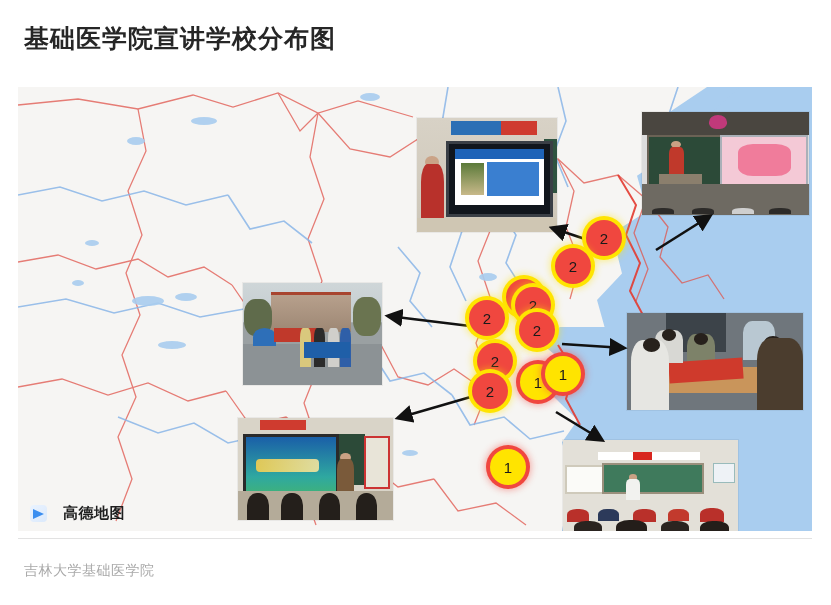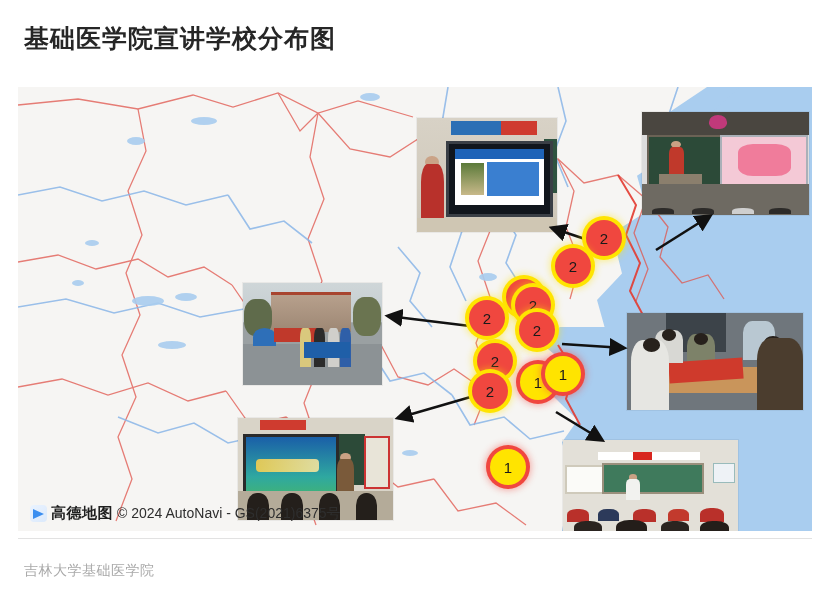--- a/index.html
+++ b/index.html
@@ -237,25 +237,25 @@
     color: #1a1a1a;
   }
 
   
   #attribution {
     position: absolute;
     left: 12px;
     bottom: 8px;
     display: flex;
     align-items: center;
-    gap: 4px;
+    gap: 16px;
     font-size: 14px;
     color: #3b3b3b;
     white-space: nowrap;
-    font-family: Liberation Sans, sans-serif;
+    font-family: Liberation Serif, serif;
   }
   #amap-logo {
     width: 17px; height: 17px;
     border-radius: 4px;
     background: linear-gradient(135deg,#eaf3ff,#dbe9fb);
     position: relative;
     flex: 0 0 auto;
   }
   #amap-logo::after {
     content: "";
@@ -506,18 +506,17 @@
       <div class="marker red" style="left: 459px; top: 256px; width: 36px; height: 36px;">2</div>
       <div class="marker red" style="left: 454px; top: 286px; width: 36px; height: 36px;">2</div>
       <div class="marker yellow" style="left: 502px; top: 277px; width: 36px; height: 36px;">1</div>
       <div class="marker yellow" style="left: 527px; top: 269px; width: 36px; height: 36px;">1</div>
       <div class="marker yellow" style="left: 472px; top: 362px; width: 36px; height: 36px;">1</div>
     </div>
 
   <div id="attribution">
     <span id="amap-logo"></span>
     <span id="amap-brand">高德地图</span>
-    <span id="amap-copy">© 2024 AutoNavi - GS(2021)6375号</span>
   </div>
 </div>
 
 <div id="footer-divider"></div>
 <div id="footer-text">吉林大学基础医学院</div>
 
 </body></html>

